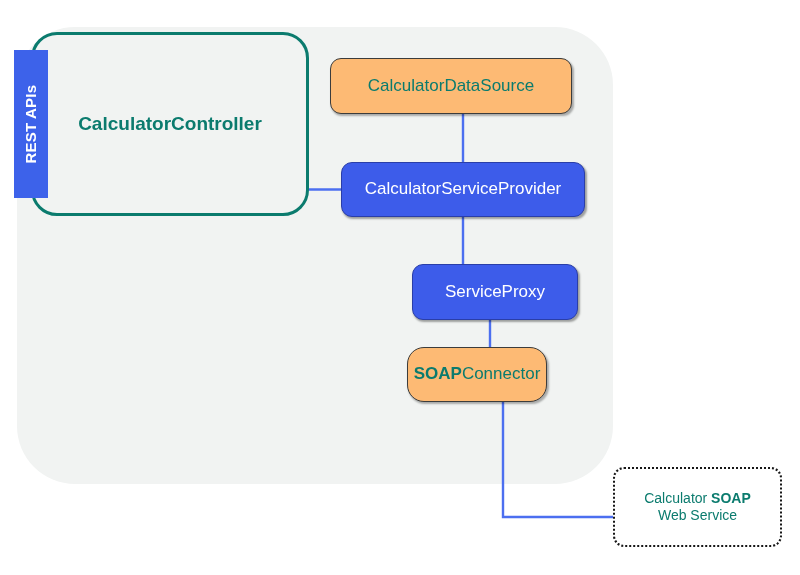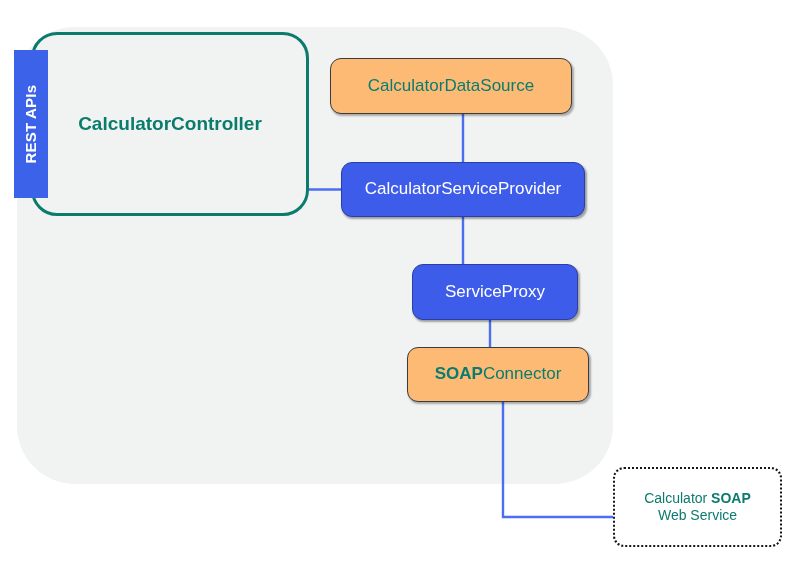--- a/index.html
+++ b/index.html
@@ -112,21 +112,21 @@
     background: #ffffff;
     border: 2px dotted #161616;
     border-radius: 11px;
     color: #0b7b6e;
     font-size: 14px;
   }
 
   .datasource-box   { left: 330px; top: 58px;  width: 242px; height: 56px; }
   .provider-box     { left: 341px; top: 162px; width: 244px; height: 55px; }
   .proxy-box        { left: 380px; top: 264px; width: 166px; height: 56px; margin-left: 32px; }
-  .connector-box    { left: 407px; top: 347px; width: 182px; height: 55px; }
+  .connector-box    { left: 407px; top: 347px; width: 140px; height: 55px; border-radius: 17px; }
   .webservice-box   { left: 613px; top: 467px; width: 169px; height: 80px; }
 
   .bold { font-weight: 700; }
 </style>
 </head>
 <body>
 
 <div id="diagram-root">
 
   <div class="app-panel"></div>

